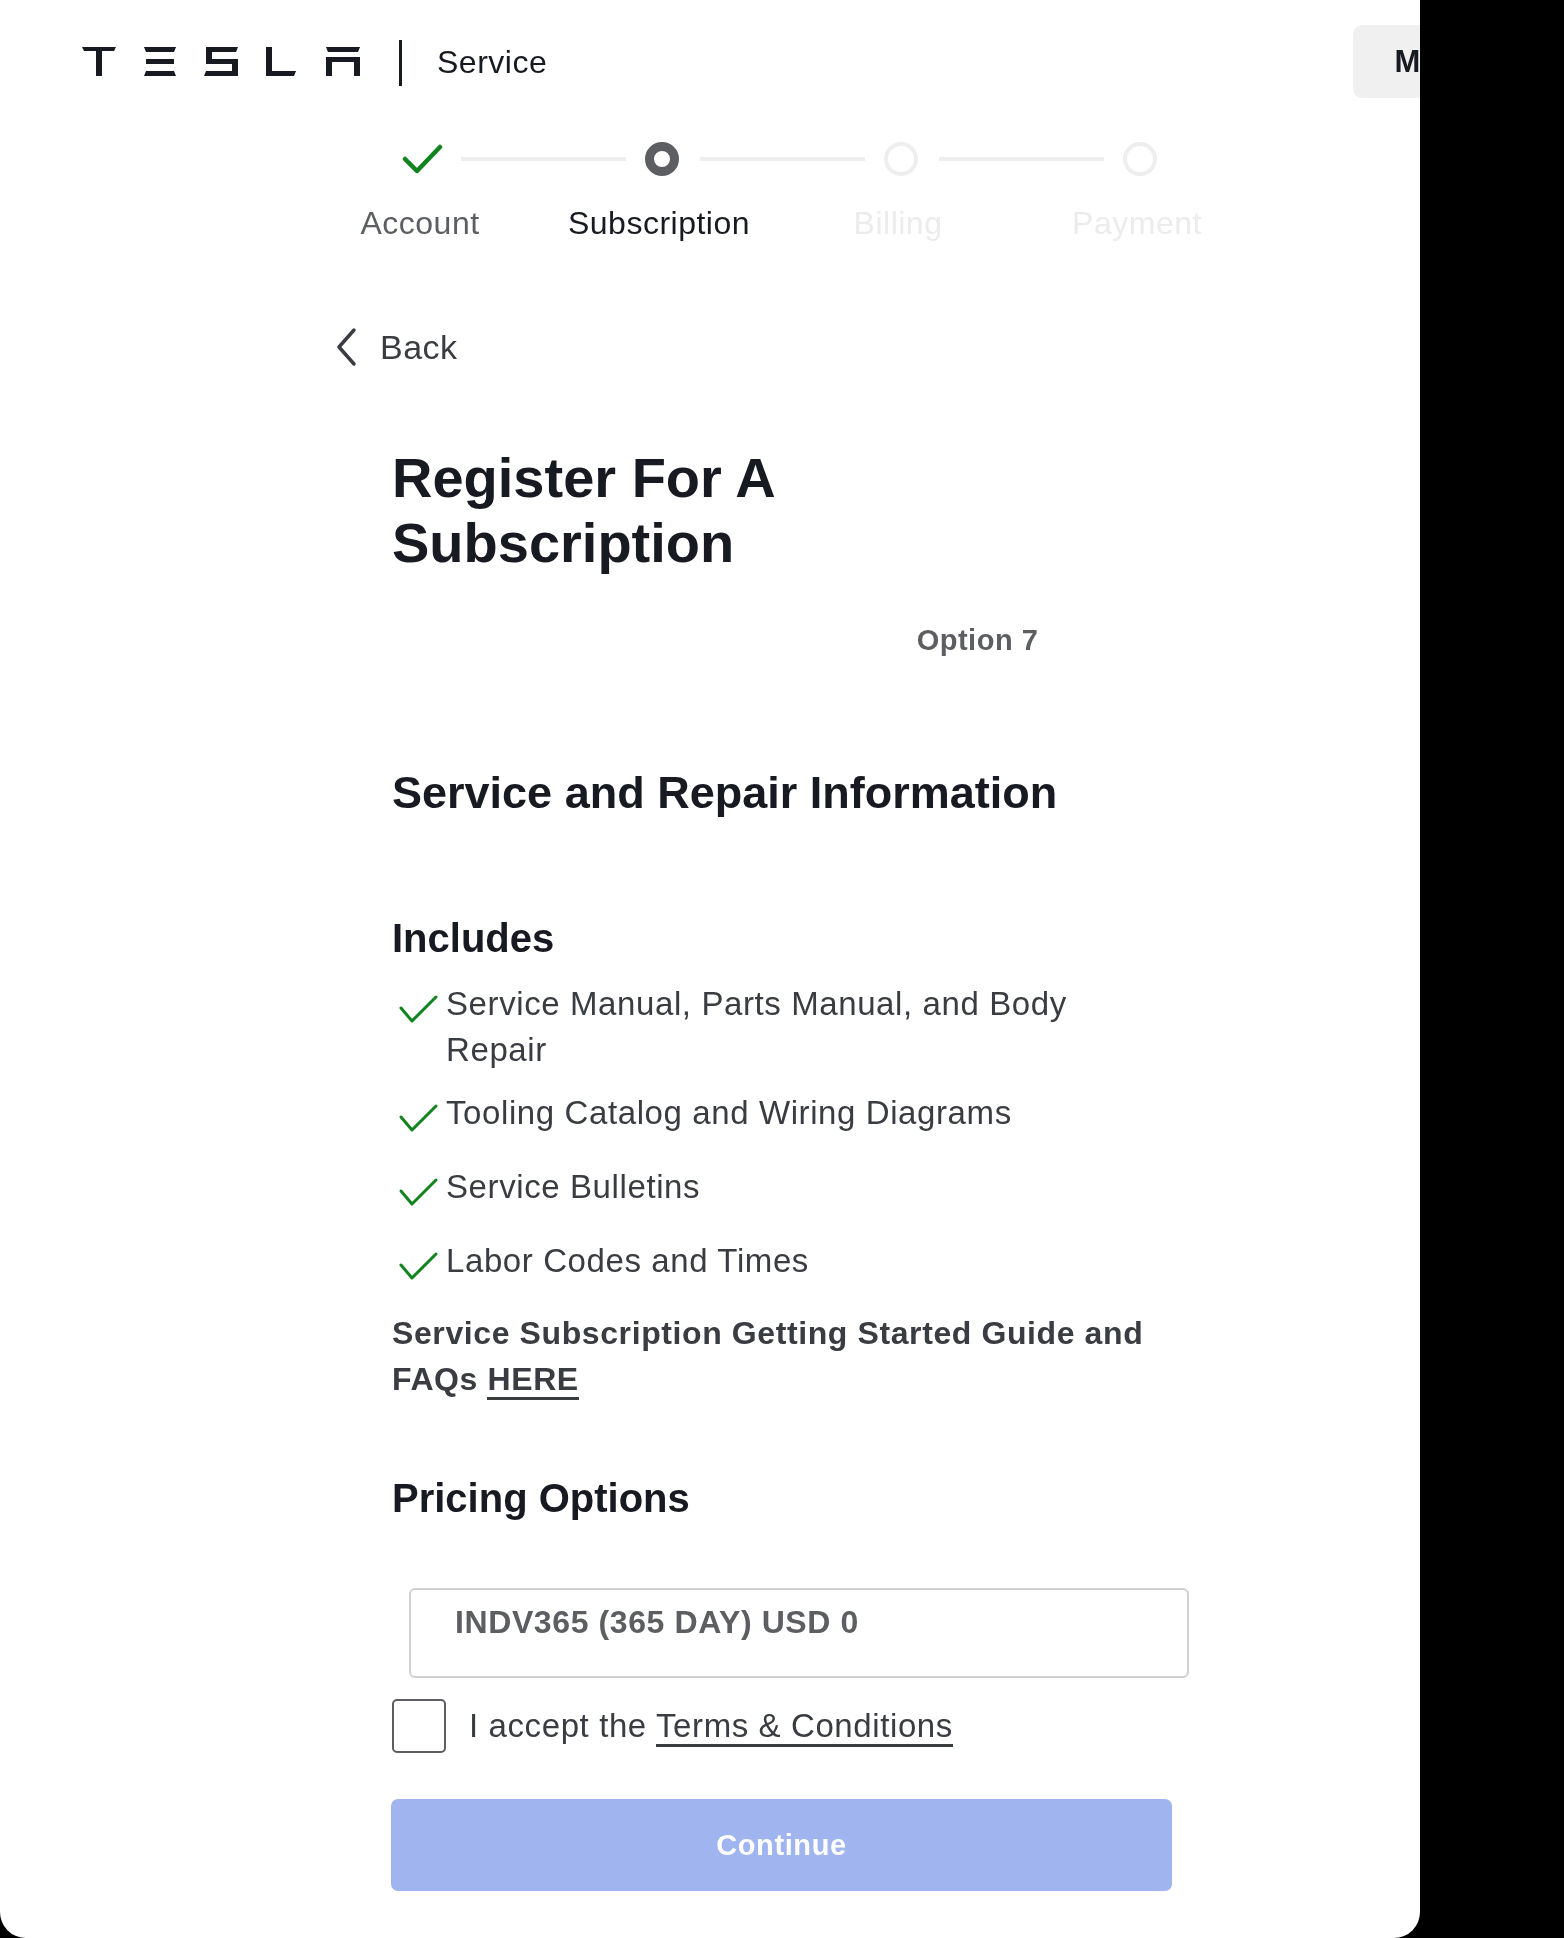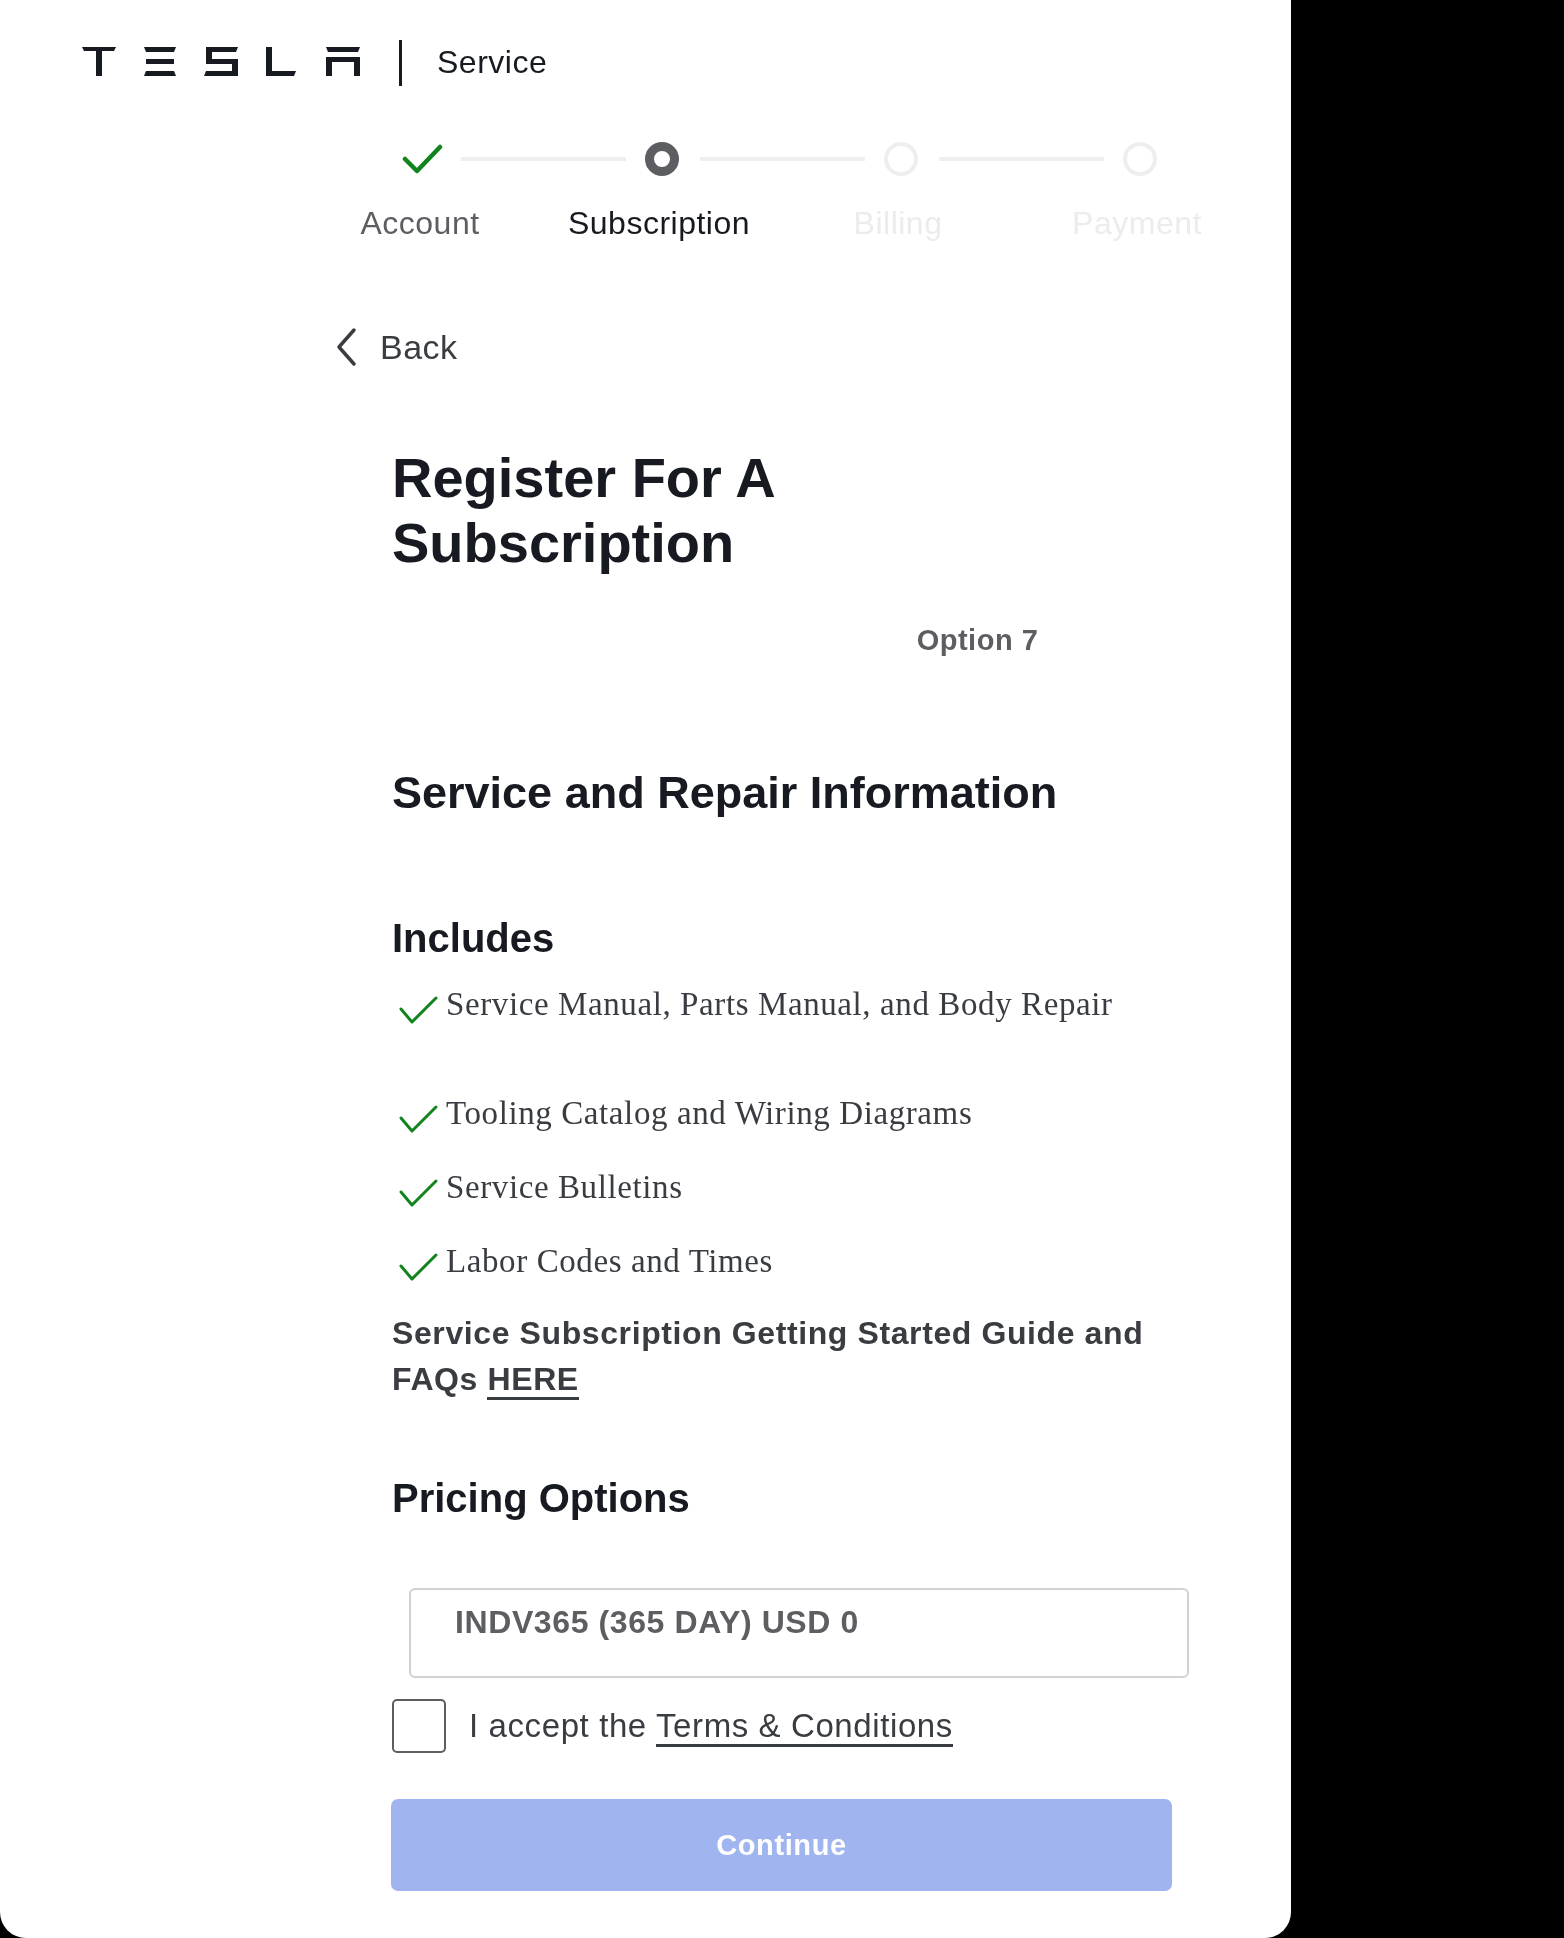--- a/index.html
+++ b/index.html
@@ -2,21 +2,21 @@
 <html><head>
   <meta charset="utf-8">
   <style>
     html, body { margin: 0; padding: 0; }
     body {
       width: 1564px; height: 1938px; background: #000; overflow: hidden;
       font-family: "Liberation Sans", "DejaVu Sans", sans-serif;
       position: relative;
     }
     .window {
-      position: absolute; left: 0; top: 0; width: 1291px; height: 1938px;
+      position: absolute; left: 0; top: 0; width: 1420px; height: 1938px;
       background: #ffffff; border-radius: 0 0 26px 26px; overflow: hidden;
     }
     .abs { position: absolute; }
 
     
     .logo { left: 82px; top: 47px; width: 278px; height: 29px; }
     .hdr-sep { left: 399px; top: 40px; width: 3px; height: 46px; background: #171a20; }
     .hdr-service { left: 437px; top: 40px; font-size: 32px; color: #171a20; line-height: 44px; letter-spacing: 0.5px; }
     .menu-btn {
       left: 1353px; top: 25px; width: 164px; height: 73px; border-radius: 9px;
@@ -43,21 +43,21 @@
     .page-title { left: 392px; top: 445px; font-size: 56px; line-height: 65px; color: #171a20; font-weight: bold; width: 600px; }
 
     
     .tab { top: 605px; height: 71px; width: 381px; border-radius: 8px; display: flex; align-items: center; justify-content: center; font-size: 29px; letter-spacing: 0.5px; cursor: pointer; }
     .tab.active { left: 392px; background: #f4f4f4; color: #171a20; font-weight: bold; }
     .tab.inactive { left: 787px; color: #5c5e62; font-weight: bold; }
 
     .sec-title { left: 392px; top: 765px; font-size: 45px; line-height: 56px; color: #171a20; font-weight: bold; }
     .inc-title { left: 392px; top: 913px; font-size: 40px; line-height: 50px; color: #171a20; font-weight: bold; }
 
-    .item { left: 398px; display: flex; align-items: center; width: 760px; font-family: Liberation Serif, serif; }
+    .item { left: 398px; display: flex; align-items: flex-start; width: 760px; }
     .item svg { width: 42px; height: 34px; flex: 0 0 42px; margin-top: 11px; margin-right: 6px; }
     .item span { font-size: 33px; line-height: 46px; color: #393c41; letter-spacing: 0.6px; }
 
     .guide { left: 392px; top: 1310px; width: 790px; font-size: 32px; line-height: 46px; color: #393c41; font-weight: bold; letter-spacing: 0.6px; }
     .guide a { color: #393c41; text-decoration: none; border-bottom: 3px solid #393c41; cursor: pointer; }
 
     .price-title { left: 392px; top: 1473px; font-size: 40px; line-height: 50px; color: #171a20; font-weight: bold; }
 
     .select {
       left: 409px; top: 1588px; width: 780px; height: 90px; box-sizing: border-box;

